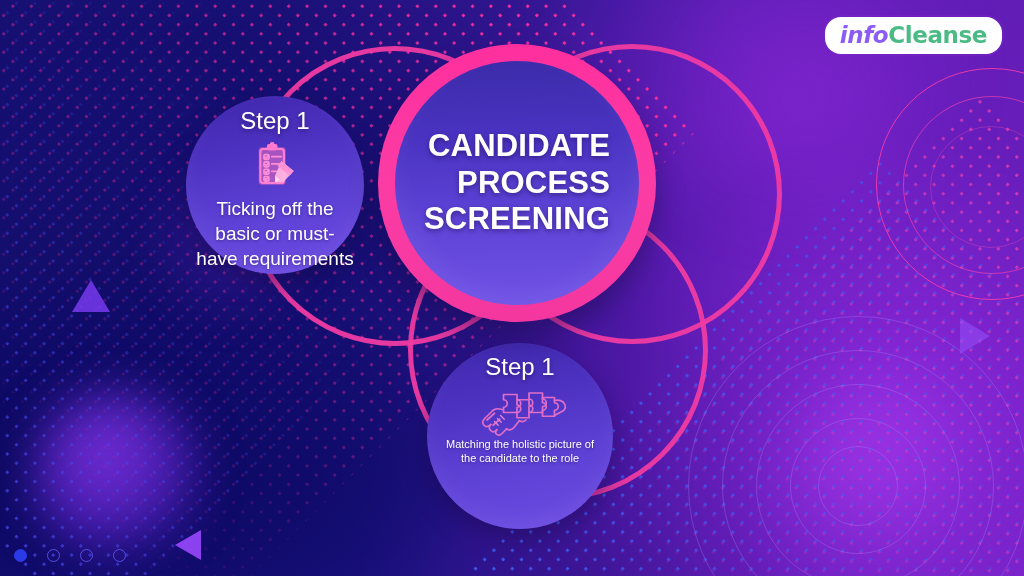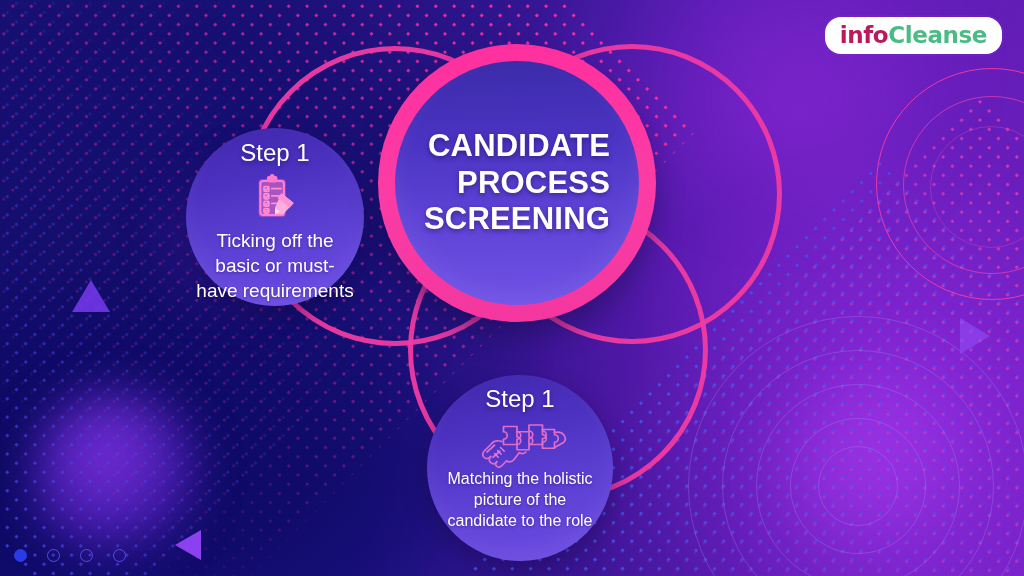--- a/index.html
+++ b/index.html
@@ -107,21 +107,21 @@
   
   .logo {
     position:absolute; right:22px; top:17px;
     background:#ffffff; border-radius:16px;
     padding:5px 15px 6px;
     box-shadow:0 0 0 2px rgba(122,40,200,.35);
     display:flex; align-items:baseline;
     font-size:23px; font-weight:bold; letter-spacing:-.4px;
     font-family:"DejaVu Sans", sans-serif;
   }
-  .logo .l1 { color:#be185d; }
+  .logo .l1 { color:#8b5cf6;font-style:italic; }
   .logo .l2 { color:#4bbb86; }
 
   
   .diagram { position:absolute; inset:0; }
 
   .connector { position:absolute; border-radius:50%; border:5px solid #f03ba2; }
   .con-1 { left:245px; top:46px; width:300px; height:300px; opacity:.95; }
   .con-2 { left:482px; top:44px; width:300px; height:300px; opacity:.95; }
   .con-3 { left:408px; top:200px; width:300px; height:300px; opacity:.95; }
 
@@ -146,38 +146,37 @@
     text-shadow:0 2px 5px rgba(25,8,70,.5);
   }
 
   
   .step {
     width:178px; height:178px;
     background:linear-gradient(168deg,#3f27ab 0%,#4c31c0 30%,#5c40d4 60%,#6d4ce4 100%);
     display:flex; flex-direction:column; align-items:center;
     padding-top:13px;
     box-shadow:0 10px 24px rgba(20,8,64,.42), inset 0 -10px 22px rgba(255,255,255,.05);
-    margin-top:32px;
   }
   .step-1 { left:186px; top:96px; }
   .step-2 { left:669px; top:92px; }
   .step-3 { left:427px; top:343px; width:186px; height:186px; padding-top:12px; }
 
   .step-label {
     color:#ffffff; font-size:24px; font-weight:500; line-height:1;
     text-shadow:0 2px 4px rgba(20,8,60,.45);
   }
   .step-icon { height:56px; display:flex; align-items:center; justify-content:center; margin:5px 0 2px; }
   .step-3 .step-icon { height:52px; margin:6px 0 0; }
   .step-desc {
     color:#ffffff; font-size:19px; line-height:1.32; text-align:center;
     padding:0 10px; font-weight:400;
     text-shadow:0 1px 3px rgba(20,8,60,.4);
   }
-  .step-3 .step-desc { font-size:16px; line-height:1.3; padding:0 14px; }
+  .step-3 .step-desc { font-size:11px; line-height:1.3; padding:0 14px; }
 </style>
 </head>
 <body>
 
 <div class="stage">
 
   <div class="bg-base"></div>
   <div class="bg-dark-left"></div>
   <div class="bg-dark-bottomleft"></div>
 

